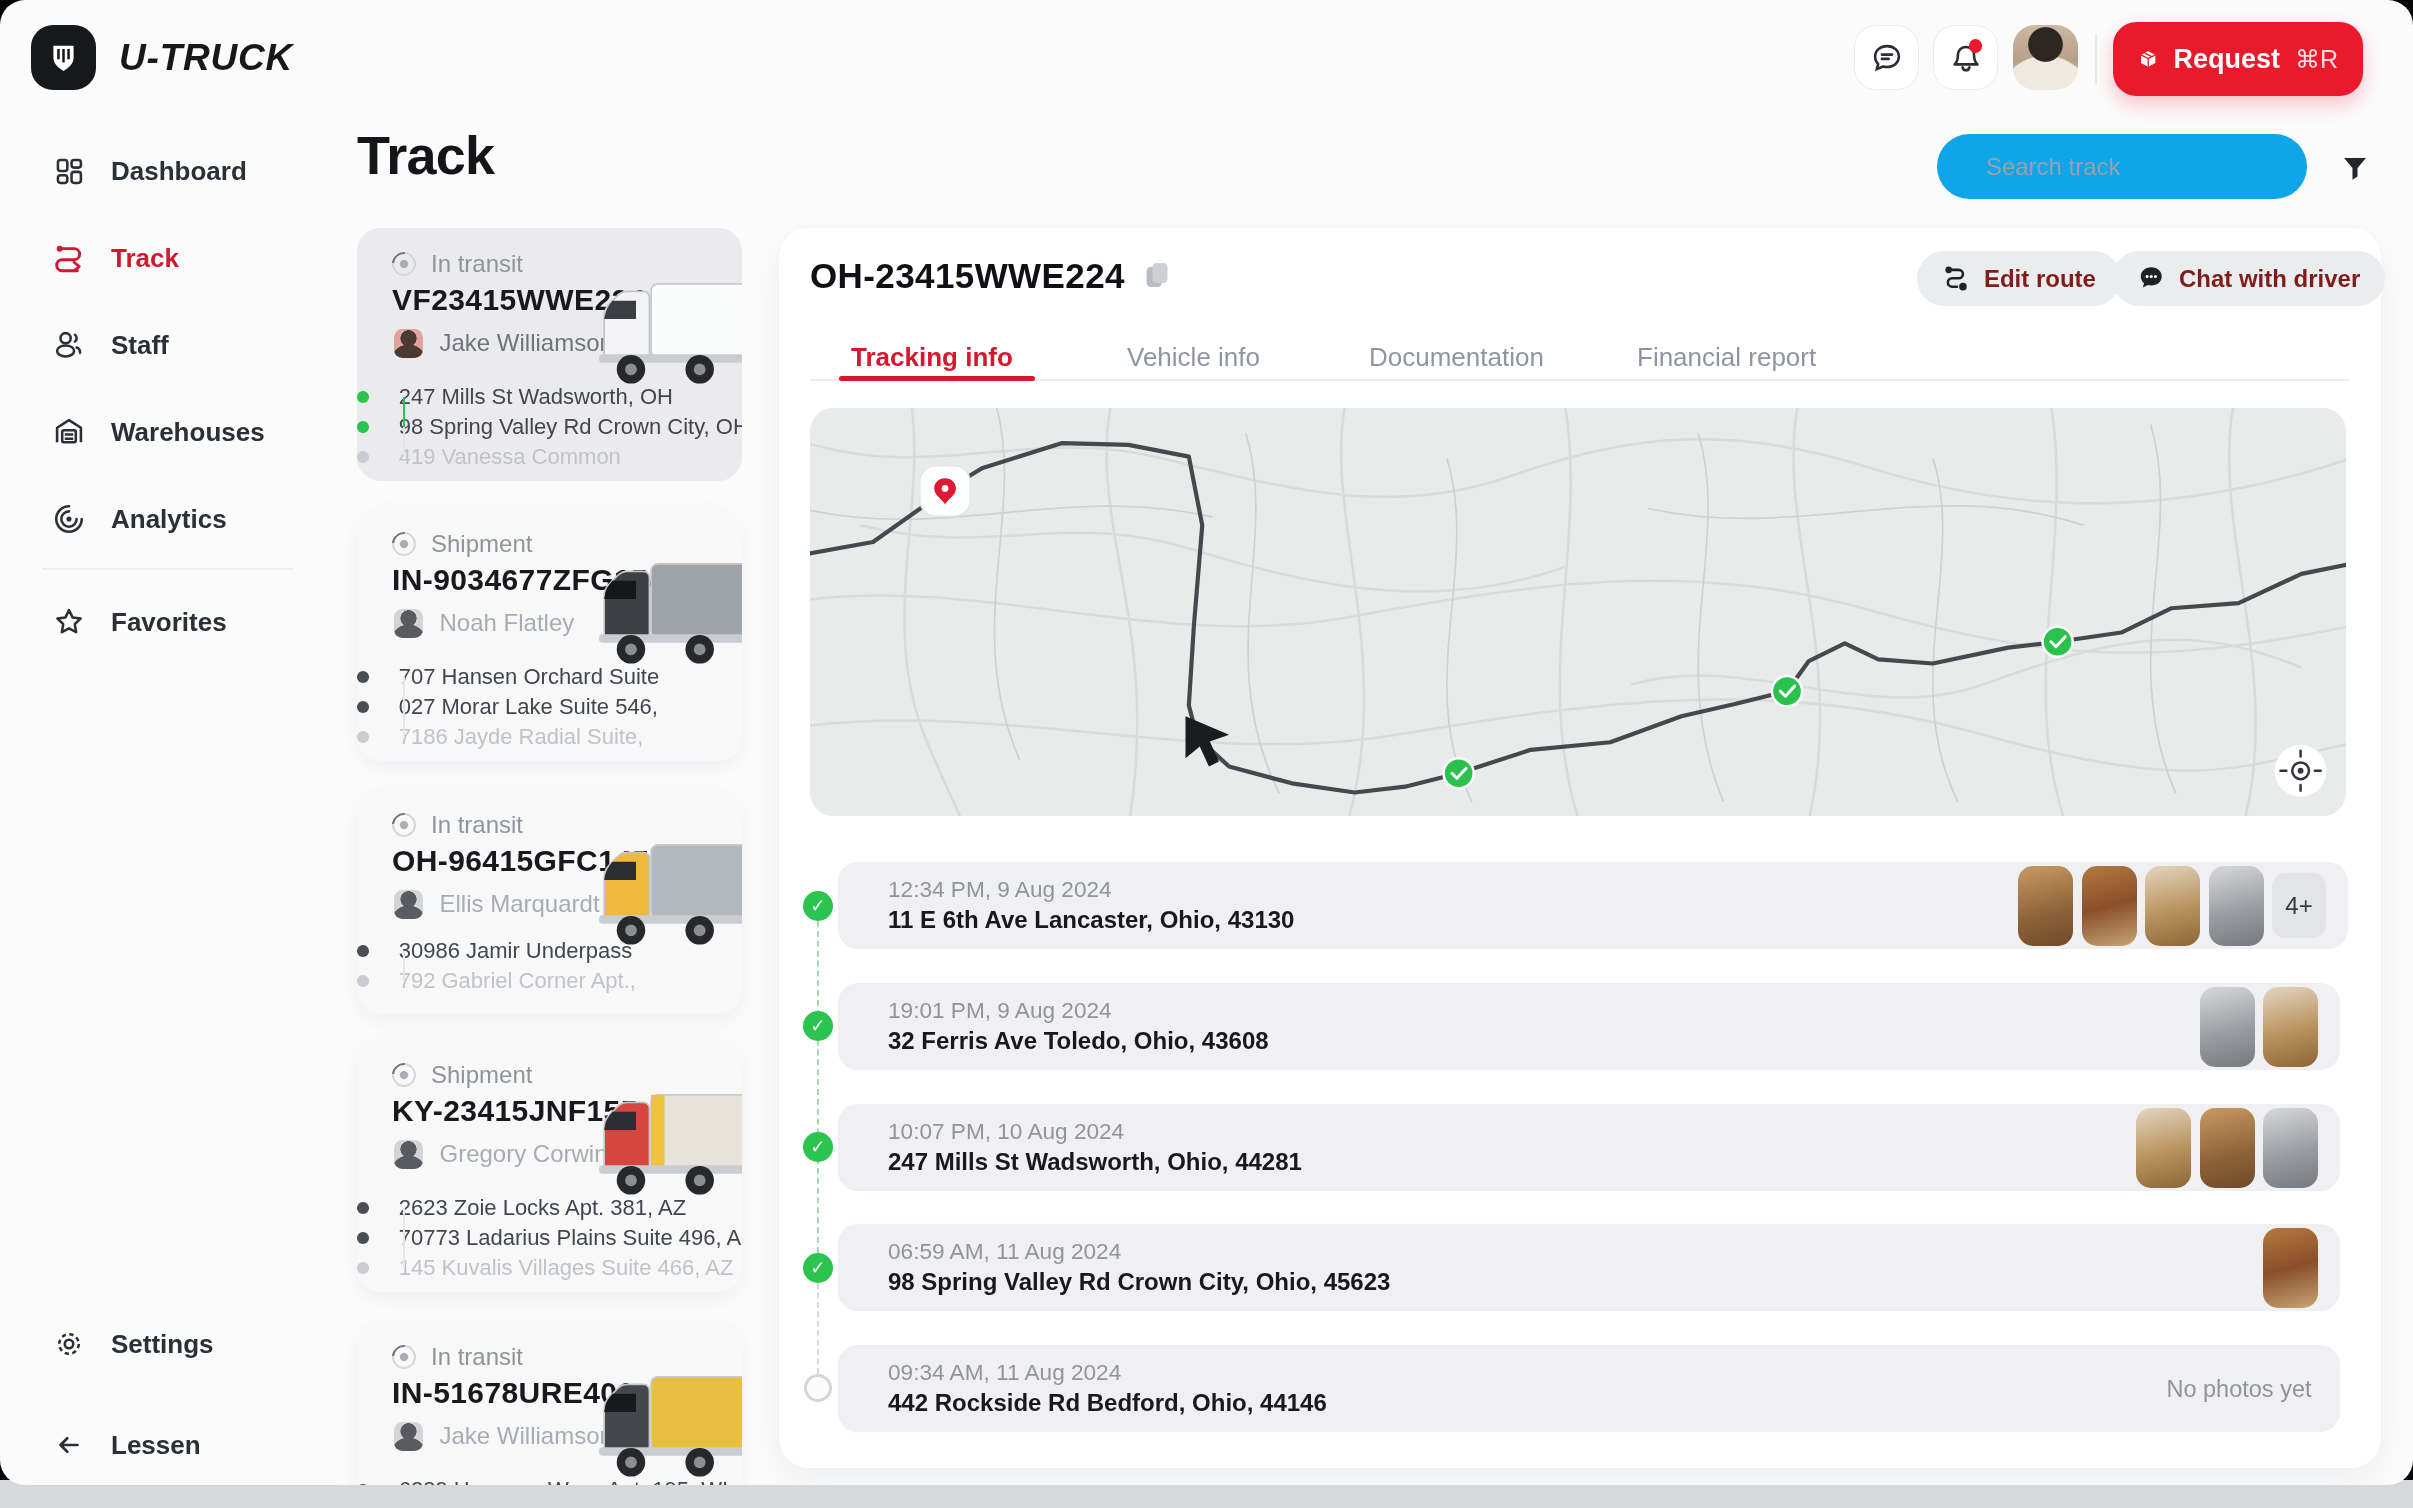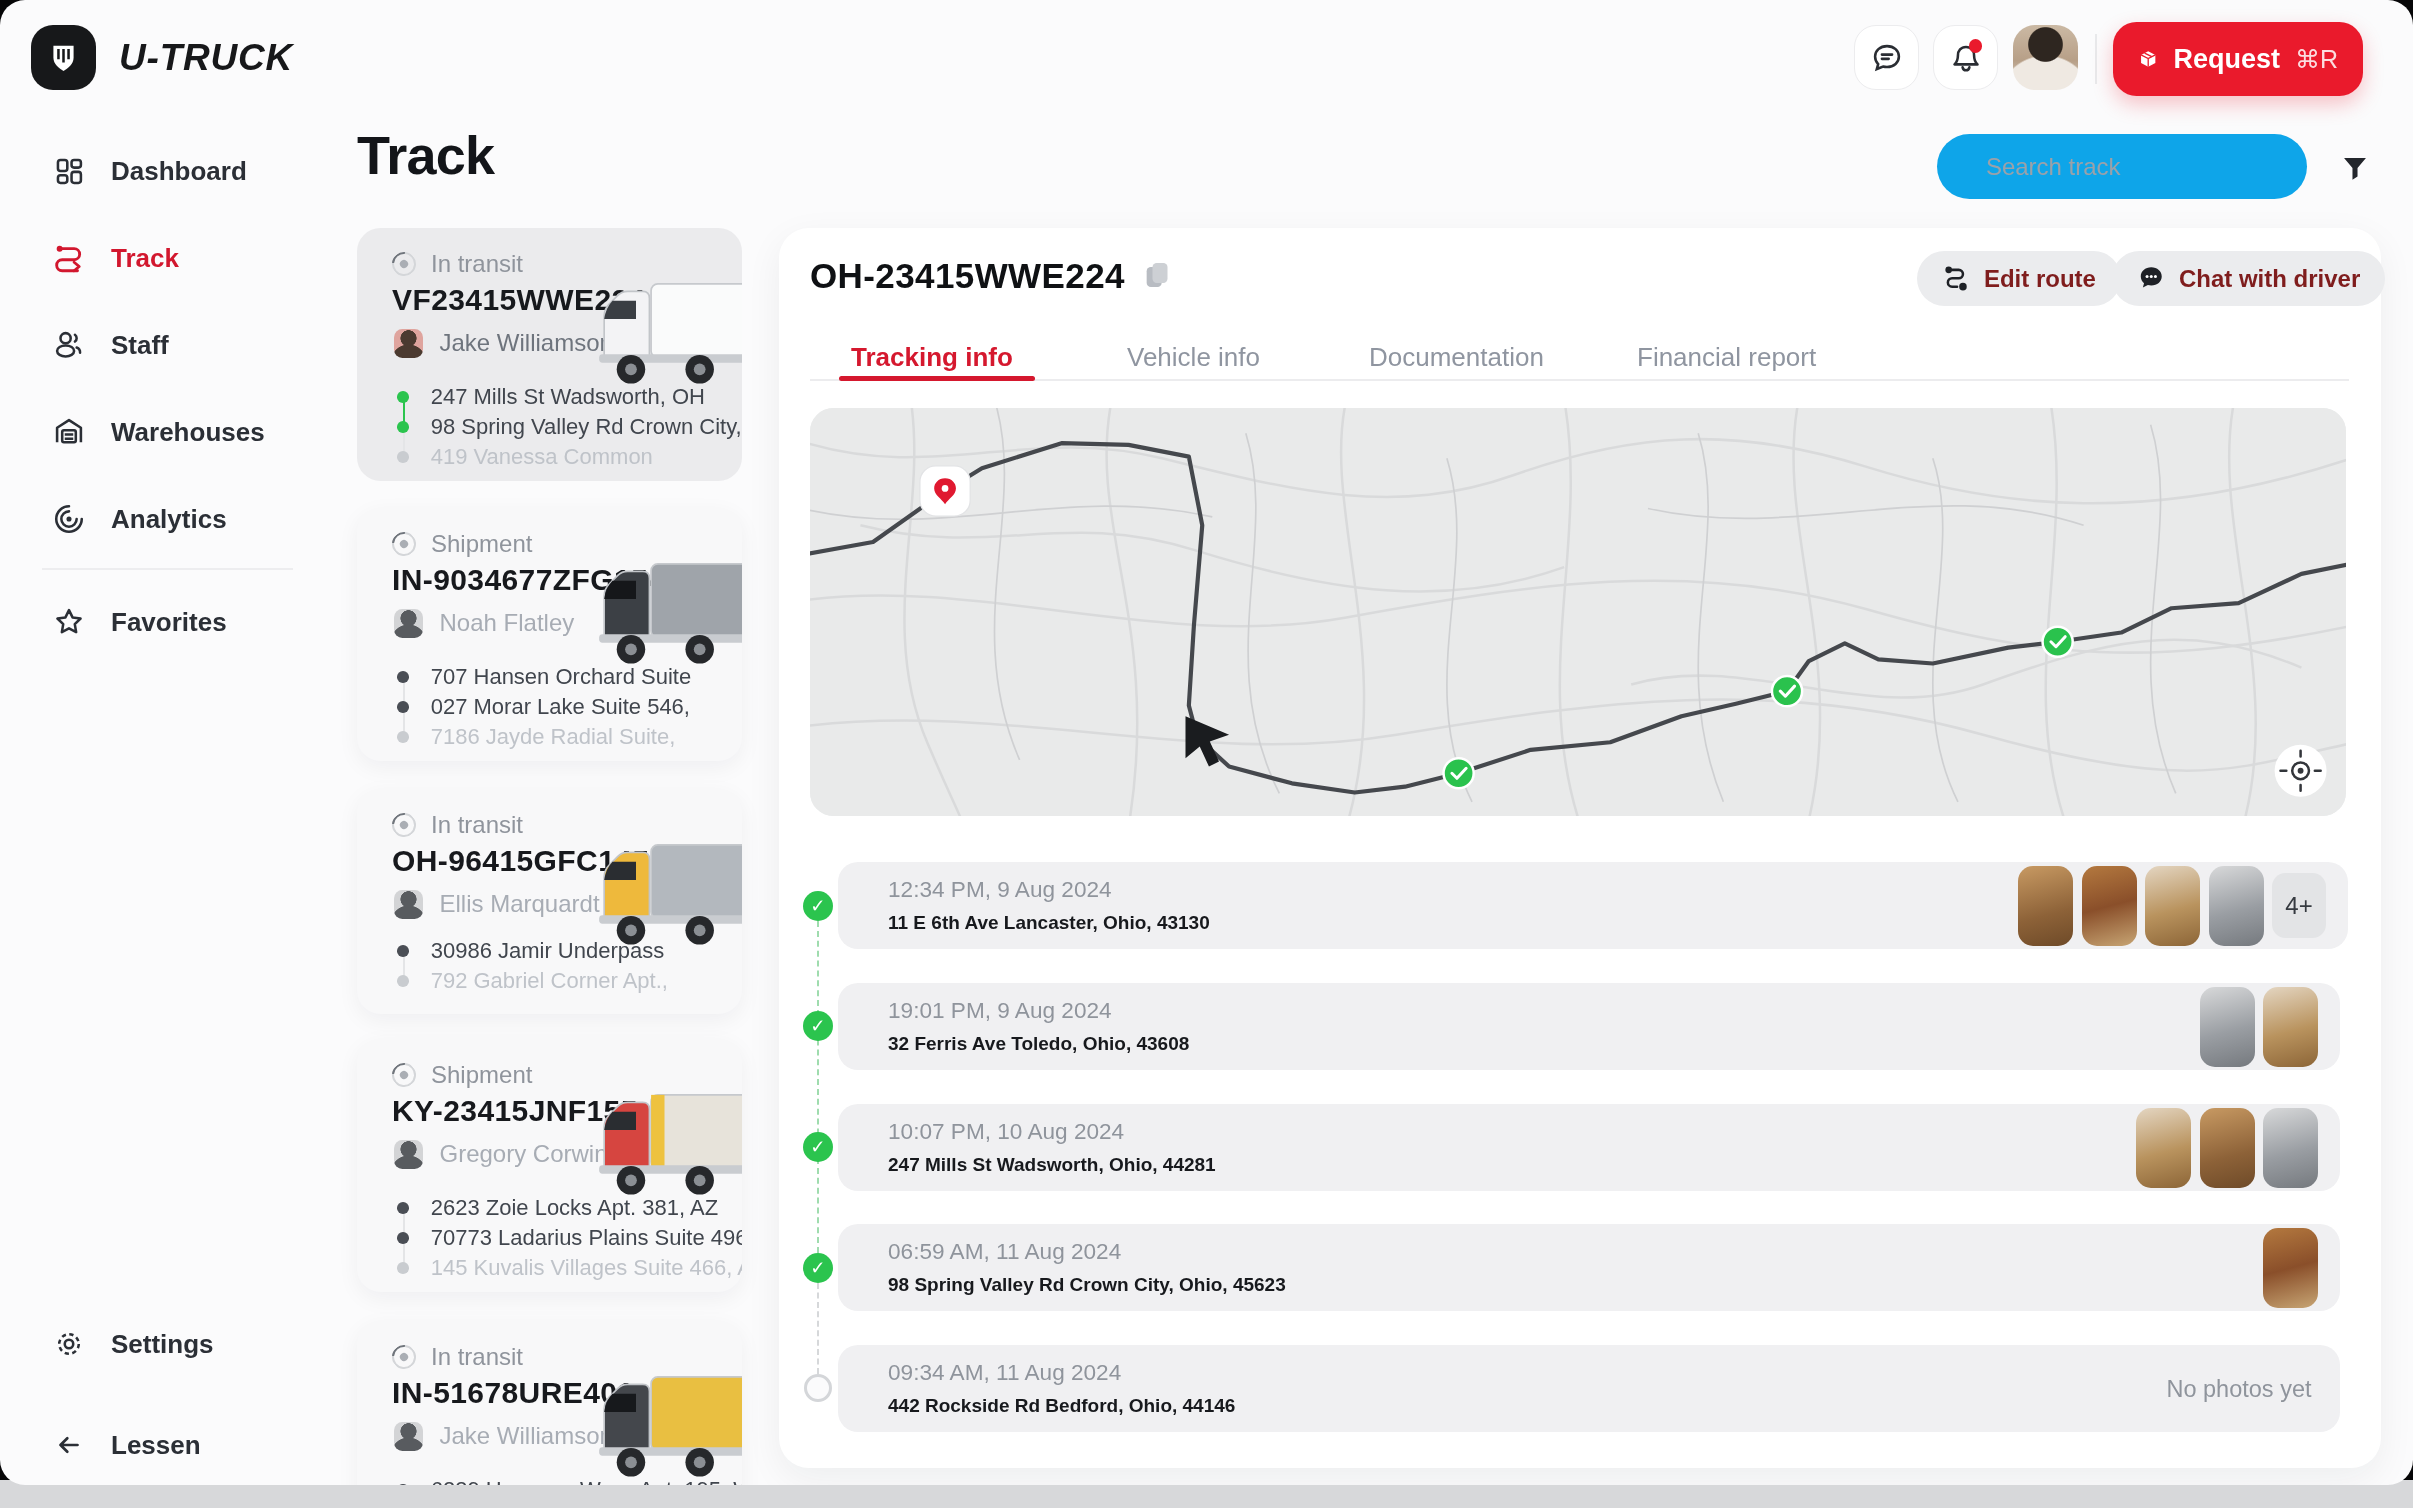--- a/index.html
+++ b/index.html
@@ -55,21 +55,21 @@
   .card .cid{position:absolute;left:35px;top:55px;font-size:30px;font-weight:800;color:#17191d;letter-spacing:0.4px;}
   .card .drv{position:absolute;left:37px;top:101px;display:flex;align-items:center;gap:17px;}
   .drv .dav{width:28.5px;height:28.5px;border-radius:8.4px;}
   .dav.photo{background:radial-gradient(circle at 50% 32%,#4b3a30 0 32%,transparent 34%),radial-gradient(circle at 50% 115%,#4b3a30 0 48%,transparent 50%),#dfa49e;}
   .dav.gray{background:radial-gradient(circle at 50% 32%,#585b5f 0 32%,transparent 34%),radial-gradient(circle at 50% 115%,#585b5f 0 48%,transparent 50%),#d3d4d6;}
   .drv .dname{font-size:24px;color:#a7acb4;}
   .drv .dname.dark{color:#6e747d;}
   .stops{position:absolute;left:0;right:126px;}
   .stops .line{position:absolute;left:46px;width:1.7px;background:#e4e5e7;}
   .stops .line.g{background:linear-gradient(180deg,#2bc44e 0 50%,#e4e5e7 50% 100%);}
-  .stop{height:30px;display:flex;align-items:center;gap:22px;padding-left:40px;}
+  .stop{height:30px;display:flex;align-items:center;gap:30px;}
   .stop .dot{width:11.7px;height:11.7px;border-radius:50%;flex:none;position:relative;z-index:1;}
   .stop.dark .dot{background:#4a4e55;}
   .stop.green .dot{background:#2bc44e;}
   .stop.muted .dot{background:#c9ccd0;}
   .stop .stxt{font-size:22px;color:#41464e;white-space:nowrap;}
   .stop.muted .stxt{color:#bfc3c9;}
   .truck{position:absolute;right:-13.4px;top:44px;}
   
   .panel{position:absolute;left:779px;top:228px;width:1602px;height:1240px;background:#ffffff;border-radius:30px;box-shadow:0 11.7px 37px rgba(25,28,40,.06);}
   .detail-id{position:absolute;left:810px;top:256px;display:flex;align-items:center;gap:20px;justify-content:center;}
@@ -84,21 +84,21 @@
   .tab-underline{position:absolute;left:839px;top:376px;width:196px;height:5px;border-radius:2.5px;background:#d5182e;}
   
   .map{position:absolute;left:810px;top:408px;width:1536px;height:408px;border-radius:23.5px;overflow:hidden;background:#e9eaea;}
   
   .tl-dash{position:absolute;width:0;border-left:2.5px dashed #9fdcae;}
   .tl-dash.gray{border-left-color:#d6d8da;}
   .tl-marker{position:absolute;left:803px;width:30px;height:30px;border-radius:50%;background:#2bc44e;color:#fff;display:flex;align-items:center;justify-content:center;font-size:18.4px;font-weight:700;z-index:2;}
   .tl-marker.pending{width:22px;height:22px;background:#fbfbfc;border:3.4px solid #d4d6d9;box-sizing:content-box;margin-left:0.8px;}
   .tl-row{position:absolute;left:838px;width:1502px;height:87px;border-radius:20px;background:#f0f0f2;}
   .tl-row .time{position:absolute;left:50px;top:15px;font-size:22.6px;color:#8f949c;}
-  .tl-row .addr{position:absolute;left:50px;bottom:15px;font-size:19px;font-weight:700;color:#17191d;}
+  .tl-row .addr{position:absolute;left:50px;bottom:15px;font-size:24px;font-weight:700;color:#17191d;}
   .tl-photos{position:absolute;right:22px;top:50%;transform:translateY(-50%);display:flex;gap:8.4px;align-items:center;}
   .thumb{width:55px;height:80px;border-radius:15px;}
   .ph1{background:linear-gradient(165deg,#c89a63 0%,#8d6238 60%,#6e4a28 100%);}
   .ph2{background:linear-gradient(165deg,#b4793f 0%,#8a4f2a 50%,#c7a574 100%);}
   .ph3{background:linear-gradient(165deg,#d8d9da 0%,#9a9ea3 55%,#75797e 100%);}
   .ph4{background:linear-gradient(165deg,#e4d6c2 0%,#b9935e 55%,#8c6537 100%);}
   .more-badge{width:54px;height:65px;border-radius:13.4px;background:#e3e4e6;display:flex;align-items:center;justify-content:center;font-size:24px;color:#363a40;}
   .no-photos{position:absolute;right:28.5px;top:50%;transform:translateY(-50%);font-size:23.5px;color:#8f949c;}
   svg{display:block;}
 </style>

